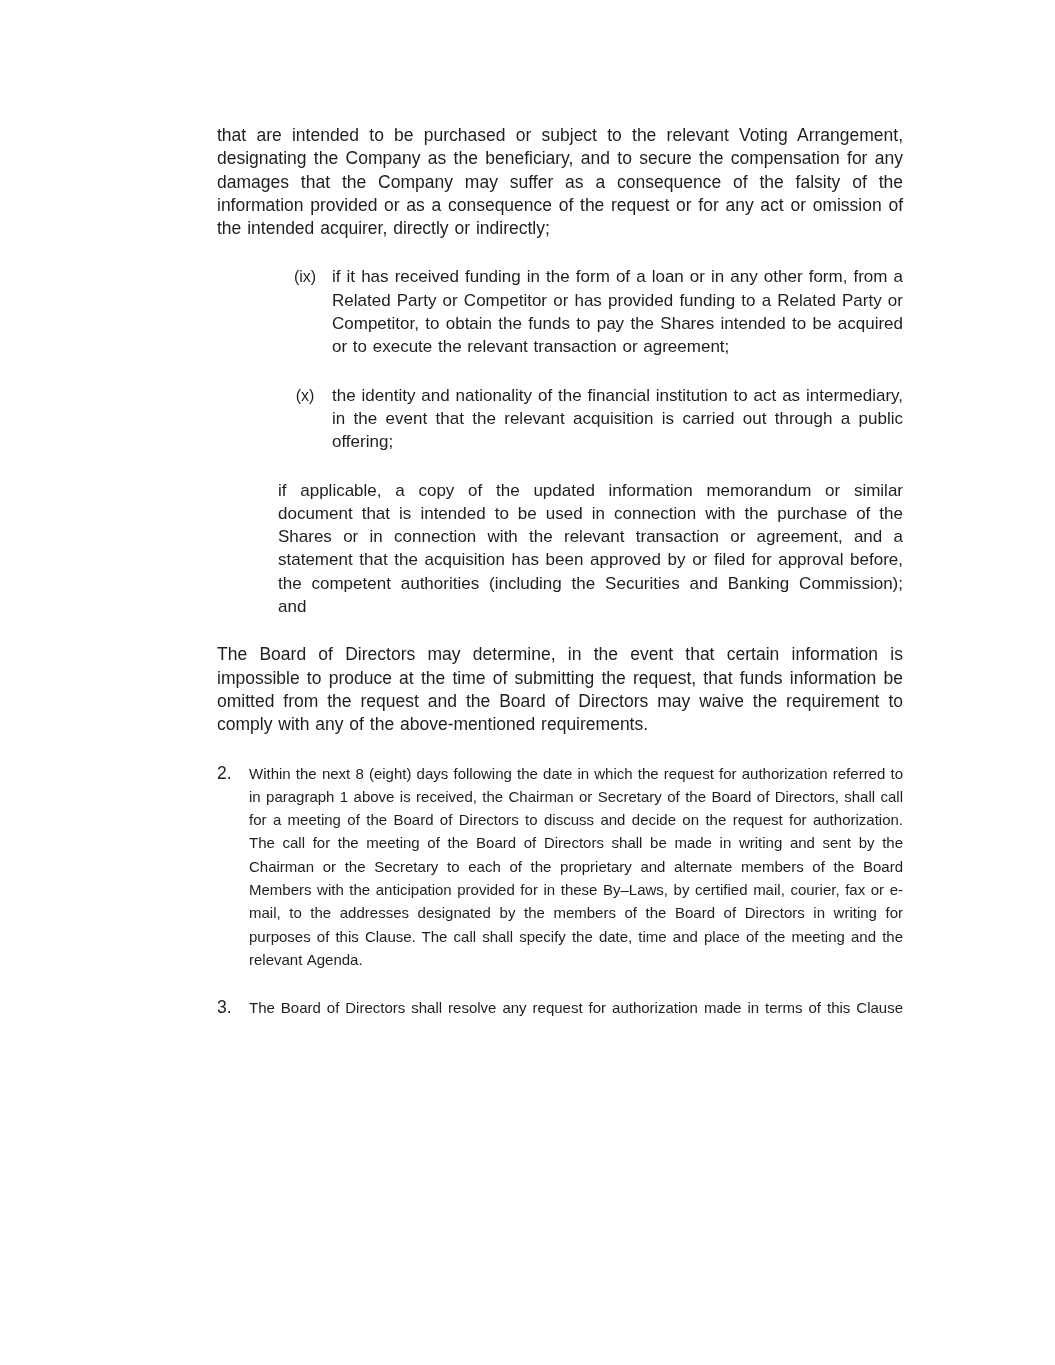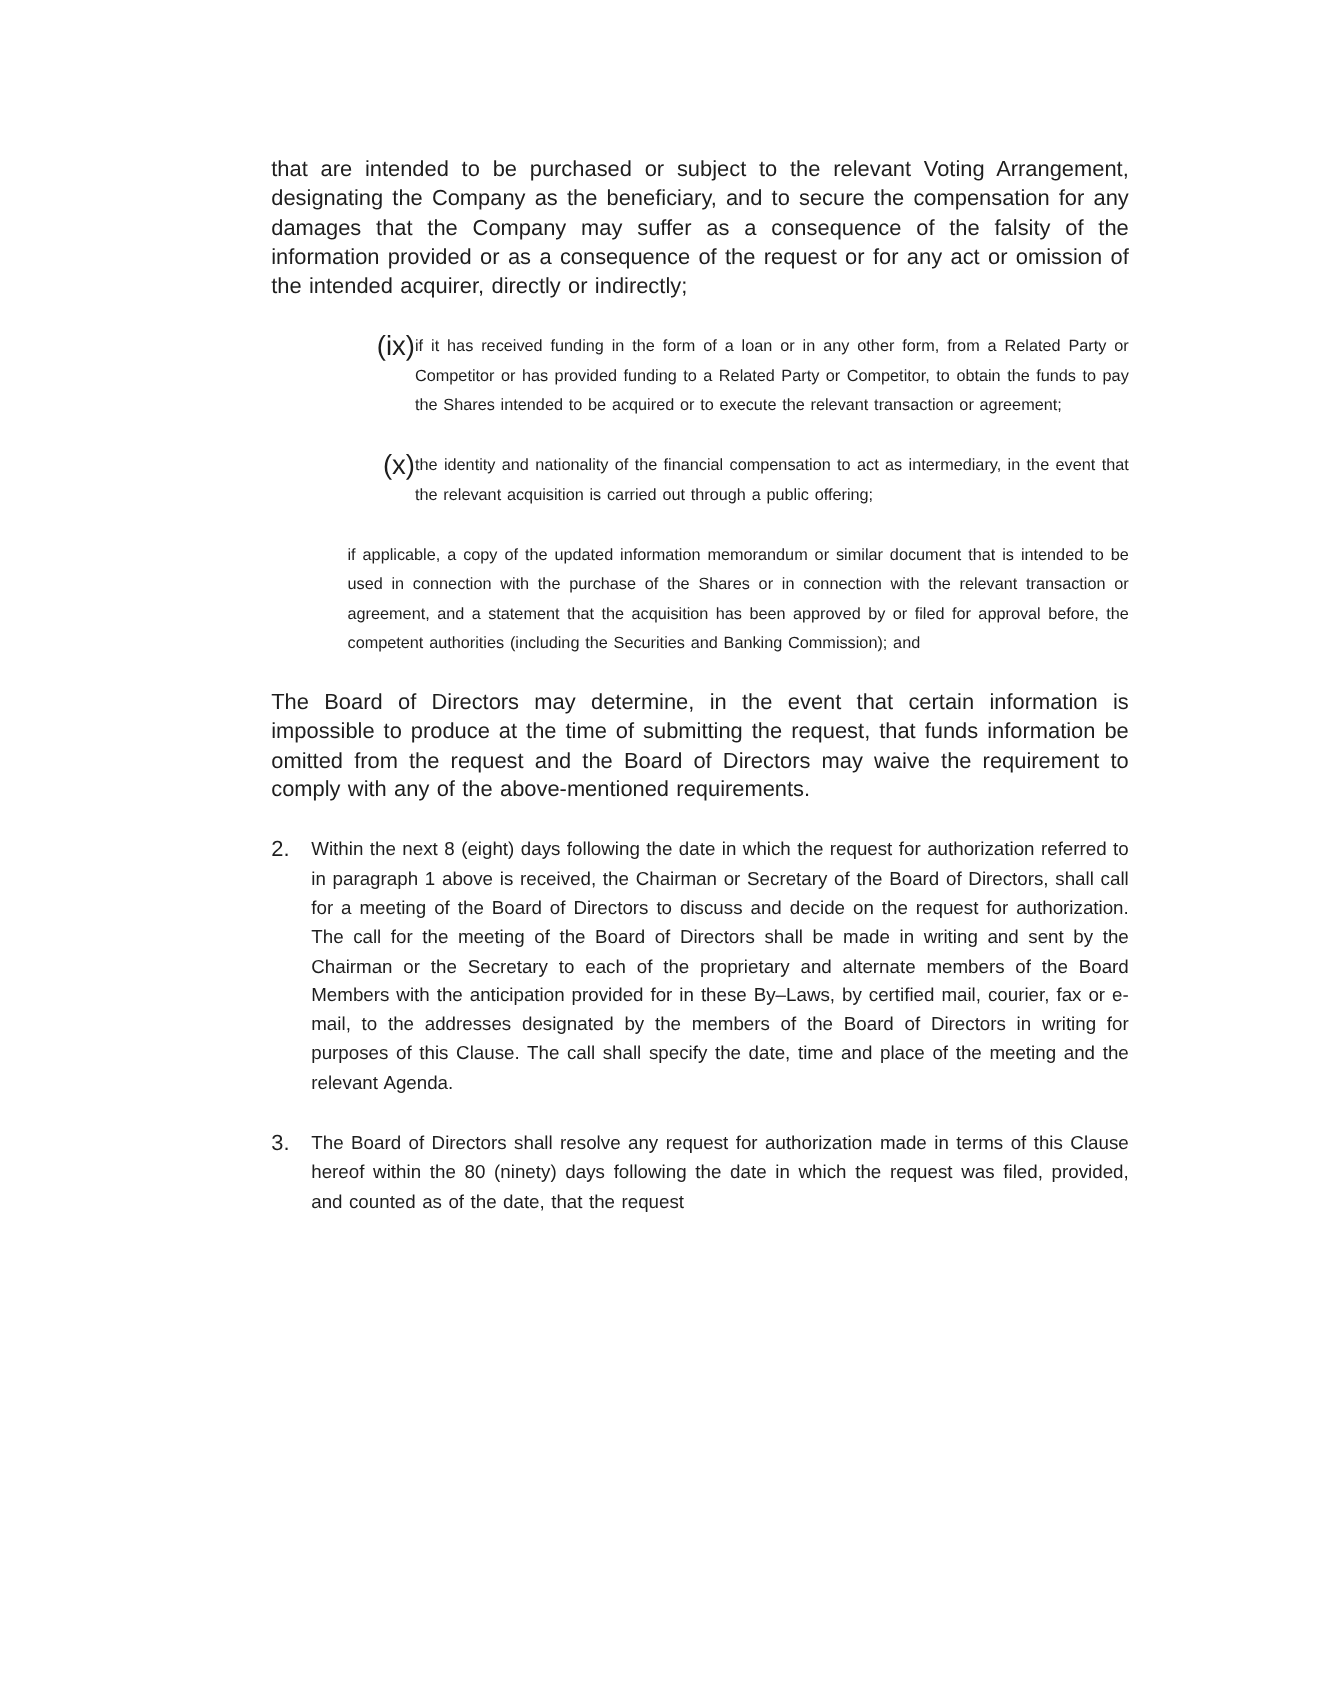--- a/index.html
+++ b/index.html
@@ -28,27 +28,27 @@
     text-align: justify;
     margin: 0 0 25px 0;
     word-spacing: 1px;
   }
   .roman-item {
     display: flex;
     margin: 0 0 25px 61px; 
   }
   .roman-item .marker {
     flex: 0 0 54px;        
-    font-size: 22px;
+    font-size: 16px;
     line-height: 23.3px;
-    text-align: right;
+    text-align: center;
   }
   .roman-item .item-text {
     flex: 1;
-    font-size: 13px;
+    font-size: 17px;
     line-height: 23.3px;
     text-align: justify;
     word-spacing: 1px;
   }
   .numbered-item {
     display: flex;
     margin: 0 0 25px 0;
   }
   .numbered-item .num {
     flex: 0 0 32px;        
@@ -83,21 +83,21 @@
 
     <p class="para">that are intended to be purchased or subject to the relevant Voting Arrangement, designating the Company as the beneficiary, and to secure the compensation for any damages that the Company may suffer as a consequence of the falsity of the information provided or as a consequence of the request or for any act or omission of the intended acquirer, directly or indirectly;</p>
 
     <div class="roman-item">
       <span class="marker">(ix)</span>
       <div class="item-text">if it has received funding in the form of a loan or in any other form, from a Related Party or Competitor or has provided funding to a Related Party or Competitor, to obtain the funds to pay the Shares intended to be acquired or to execute the relevant transaction or agreement;</div>
     </div>
 
     <div class="roman-item">
       <span class="marker">(x)</span>
-      <div class="item-text">the identity and nationality of the financial compensation to act as intermediary, in the event that the relevant acquisition is carried out through a public offering;</div>
+      <div class="item-text">the identity and nationality of the financial institution to act as intermediary, in the event that the relevant acquisition is carried out through a public offering;</div>
     </div>
 
     <div class="roman-item">
       <div class="item-text">if applicable, a copy of the updated information memorandum or similar document that is intended to be used in connection with the purchase of the Shares or in connection with the relevant transaction or agreement, and a statement that the acquisition has been approved by or filed for approval before, the competent authorities (including the Securities and Banking Commission); and</div>
     </div>
 
 
     <p class="para">The Board of Directors may determine, in the event that certain information is impossible to produce at the time of submitting the request, that funds information be omitted from the request and the Board of Directors may waive the requirement to comply with any of the above-mentioned requirements.</p>
 
     <div class="numbered-item">

